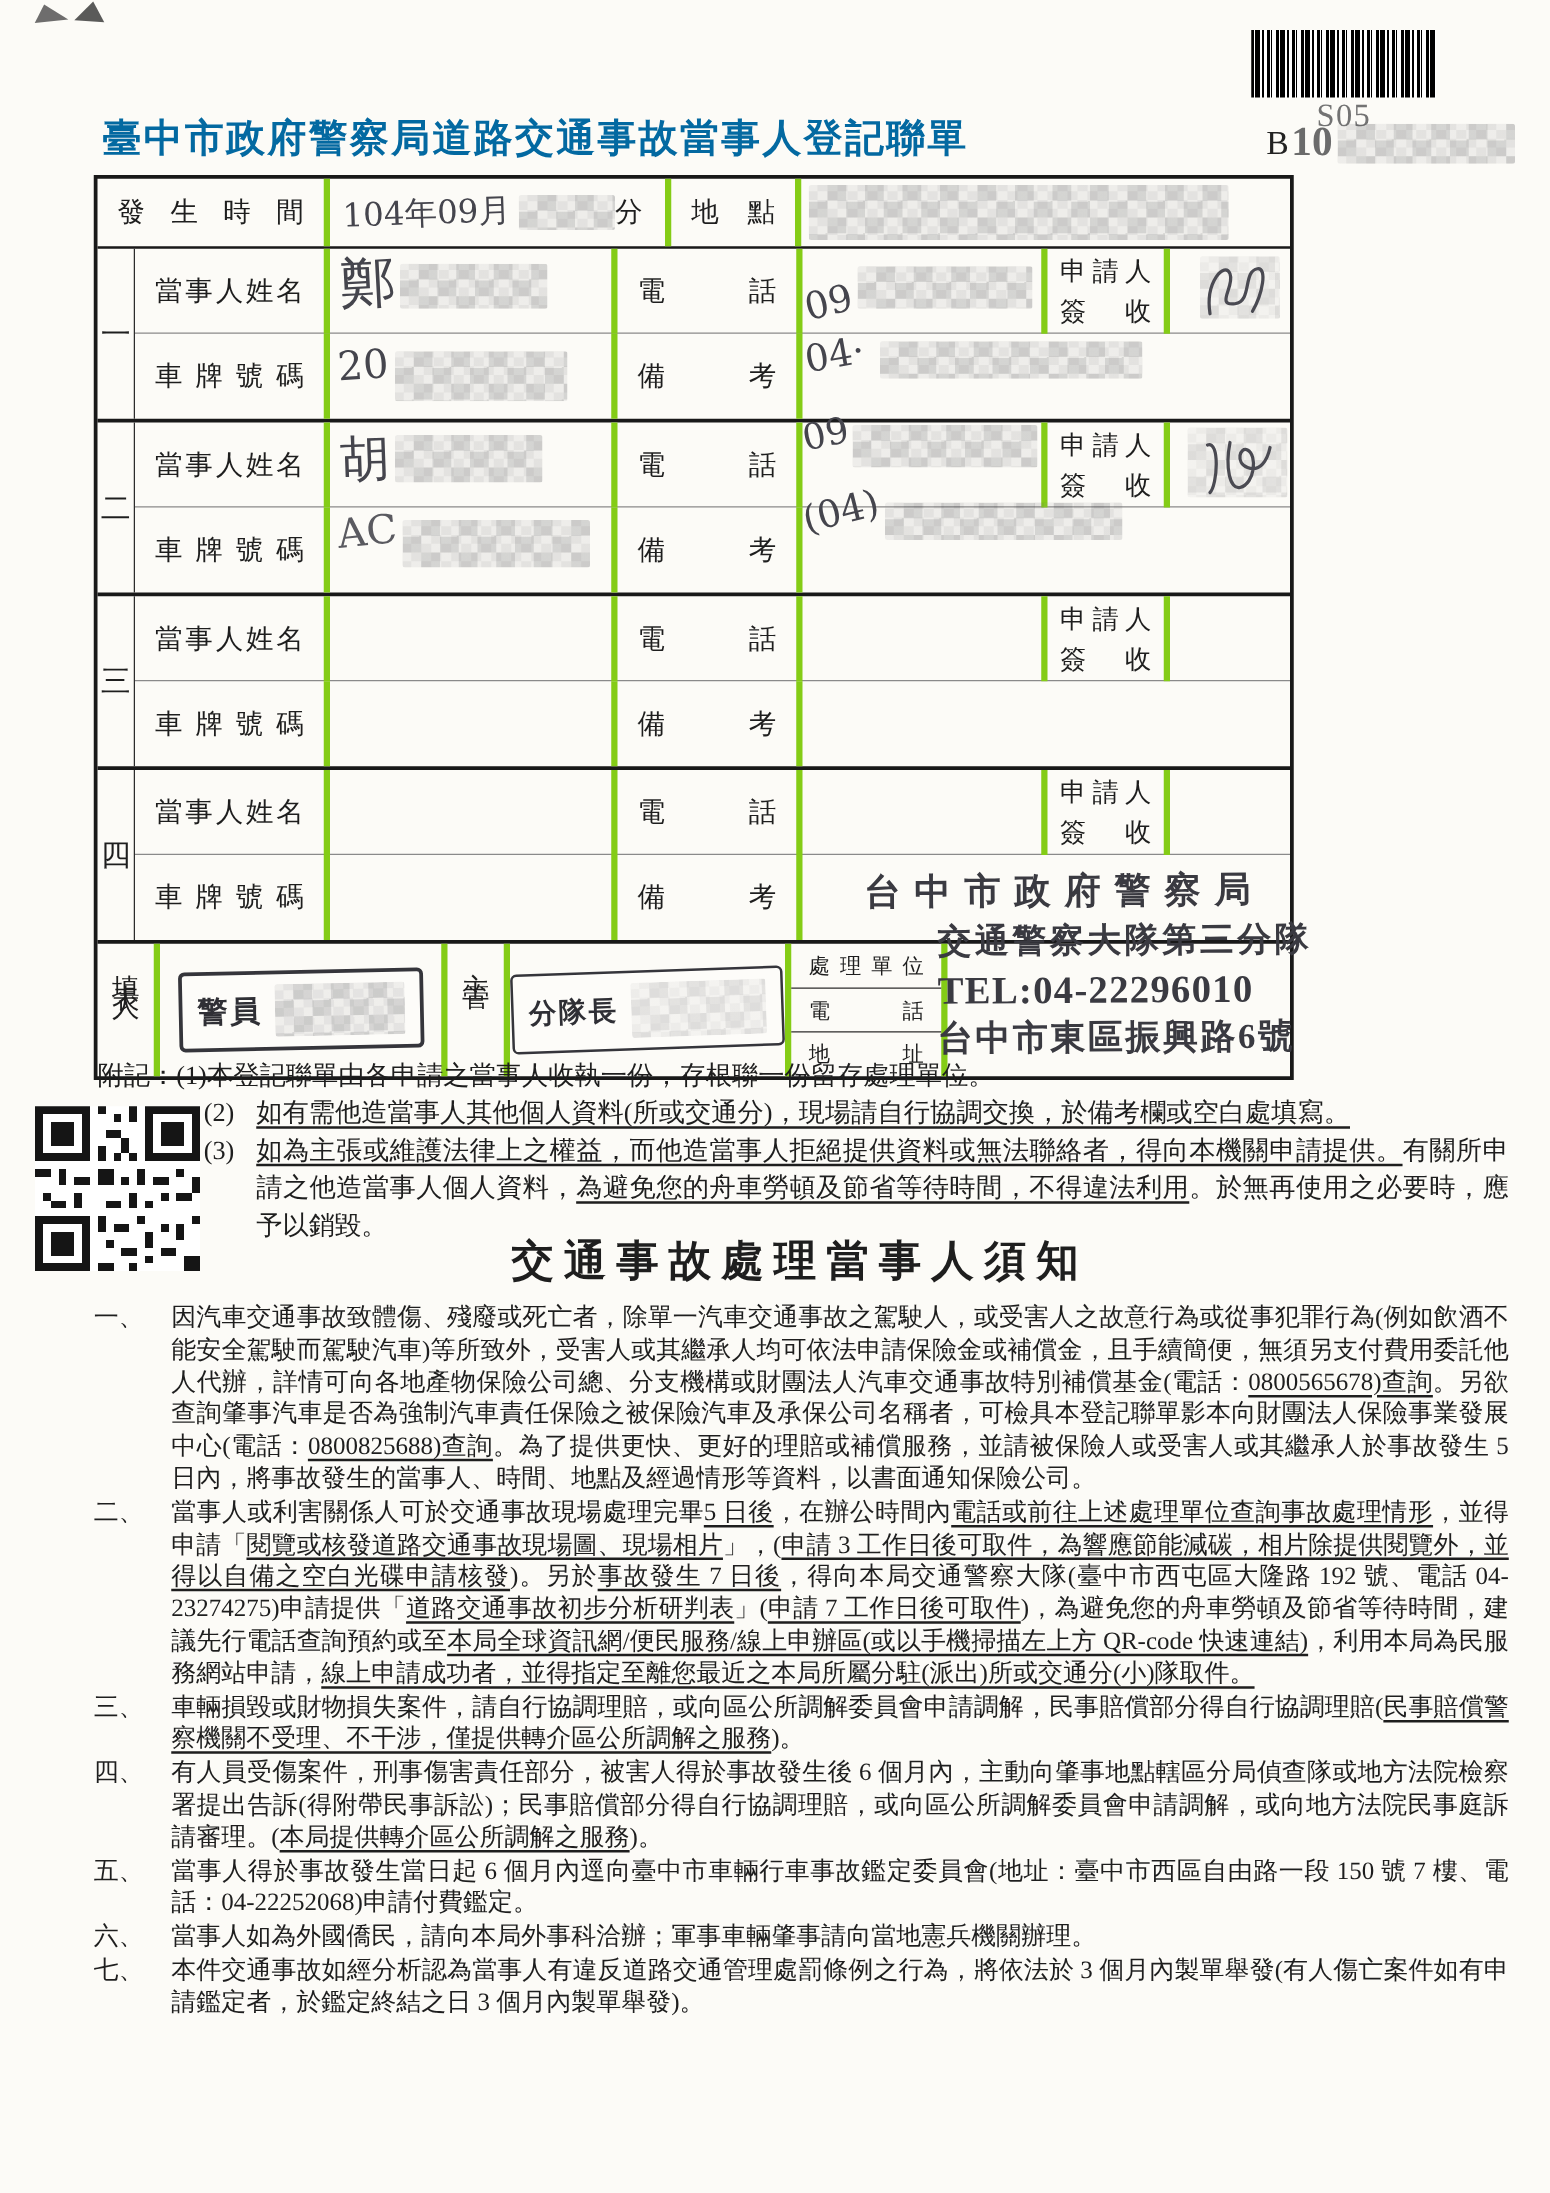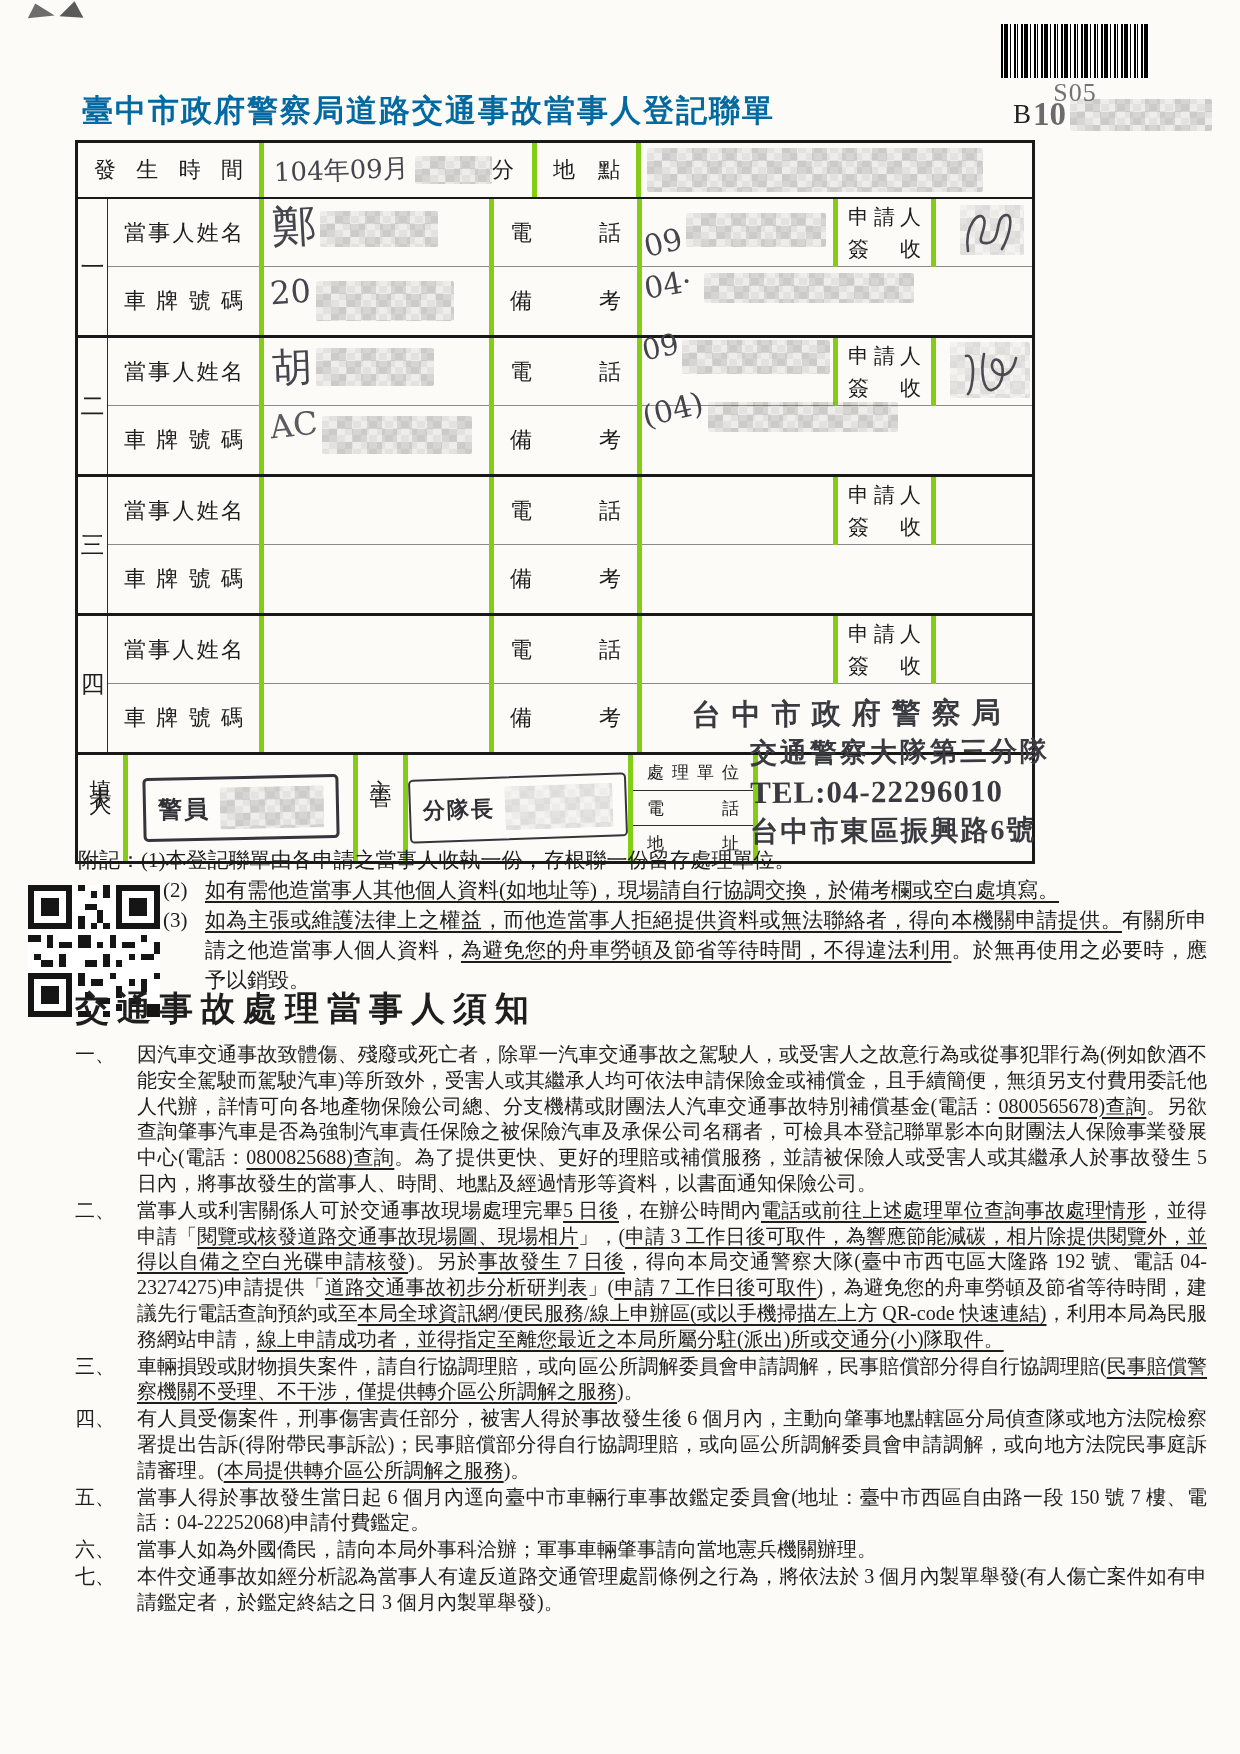--- a/index.html
+++ b/index.html
@@ -73,21 +73,21 @@
   .hand { position:absolute; color:#45454d; white-space:nowrap; font-family:"DejaVu Serif",serif; }
   .hw-time { position:static; display:inline-block; font-size:26px; transform:rotate(-2deg); margin-right:6px; }
   .scribble { position:absolute; left:18px; top:6px; }
   
   .notes { position:absolute; left:0; top:845px; width:1144px; font-size:21px; line-height:30px; }
   .note-first { margin-left:78px; }
   .qr { position:absolute; left:28px; top:40px; width:132px; height:132px; }
   .note-item { margin-left:163px; width:1044px; display:grid; grid-template-columns:42px 1fr; text-align:justify; }
   .useg { text-decoration:underline; text-underline-offset:4px; text-decoration-thickness:1.5px; }
   
-  .notice-heading { position:absolute; left:75px; top:986px; width:1130px; font-size:34px; font-weight:bold; letter-spacing:8px; }
+  .notice-heading { position:absolute; left:75px; top:986px; width:1130px; text-align:center; font-size:34px; font-weight:bold; letter-spacing:8px; }
   .notice-list { position:absolute; left:75px; top:1042px; width:1132px; font-size:20px; line-height:25.8px; }
   .n-item { display:grid; grid-template-columns:62px 1fr; margin-bottom:1px; }
   .n-num { padding-top:0; }
   .n-body { text-align:justify; }
 </style>
 </head>
 <body>
 
 <div class="tri tri1"></div>
 <div class="tri tri2"></div>
@@ -379,21 +379,21 @@
         <rect x="8" y="20" width="2" height="1"></rect>
       <rect x="12" y="20" width="1" height="1"></rect>
         <rect x="14" y="19" width="1" height="1"></rect>
     </g>
   </svg>
   <div class="note-first">
     <span>附記：</span><span>(1)</span><span><span>本登記聯單由各申請之當事人收執一份，存根聯一份留存處理單位。</span></span>
   </div>
   <div class="note-item">
     <span>(2)</span>
-    <span><span class="useg">如有需他造當事人其他個人資料(如地址等)，現場請自行協調交換，於備考欄或空白處填寫。</span></span>
+    <span><span class="useg">如有需他造當事人其他個人資料(所或交通分)，現場請自行協調交換，於備考欄或空白處填寫。</span></span>
   </div>
   <div class="note-item">
     <span>(3)</span>
     <span><span class="useg">如為主張或維護法律上之權益，而他造當事人拒絕提供資料或無法聯絡者，得向本機關申請提供。</span><span>有關所申請之他造當事人個人資料，</span><span class="useg">為避免您的舟車勞頓及節省等待時間，不得違法利用</span><span>。於無再使用之必要時，應予以銷毀。</span></span>
   </div>
 </div>
 
 <div class="notice-heading">交通事故處理當事人須知</div>
 <div class="notice-list">
   <div class="n-item">

